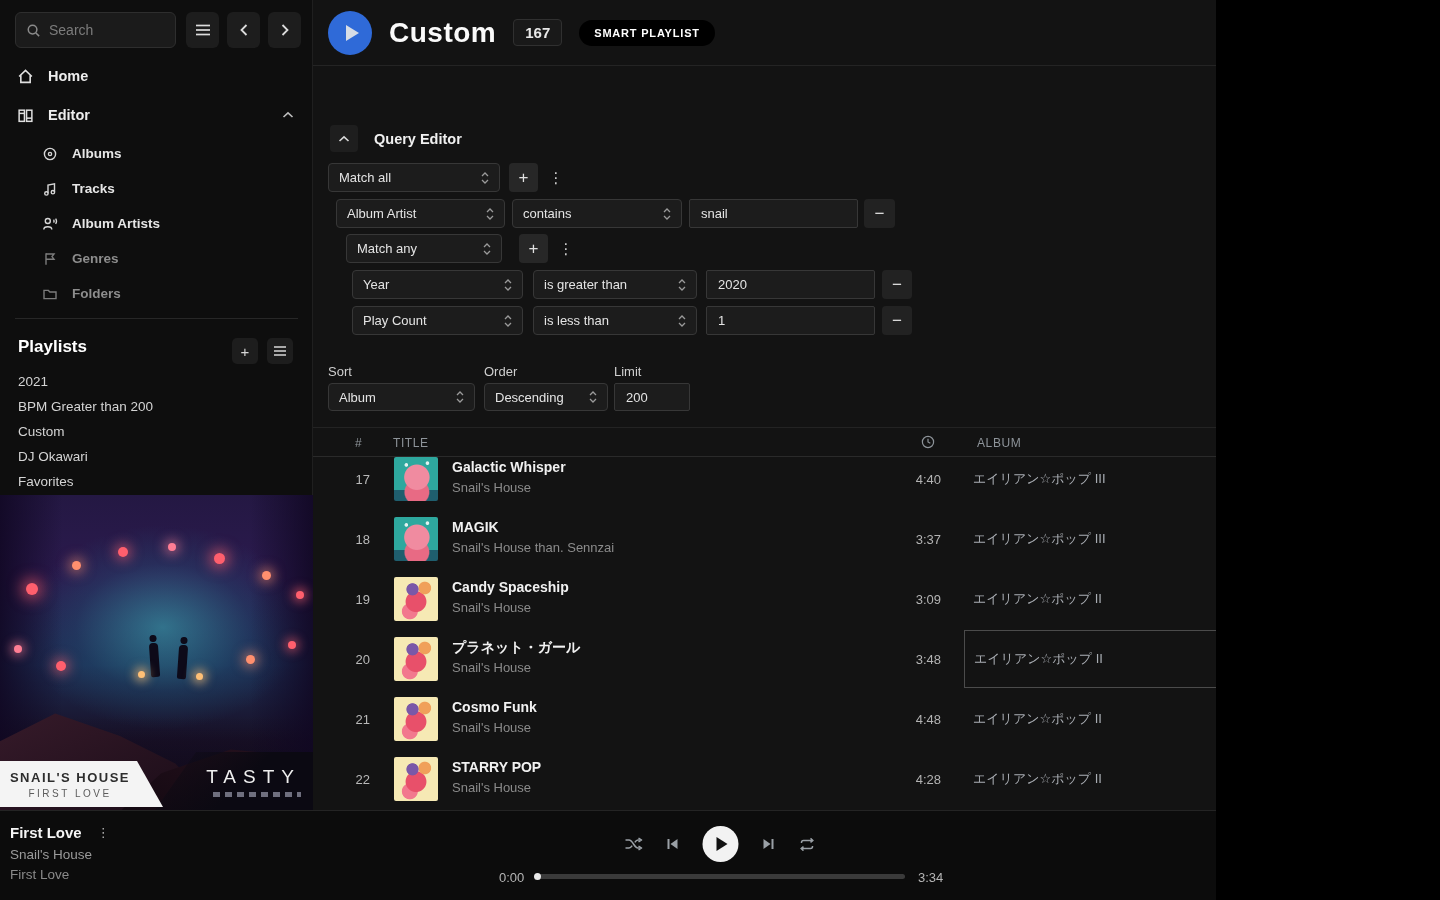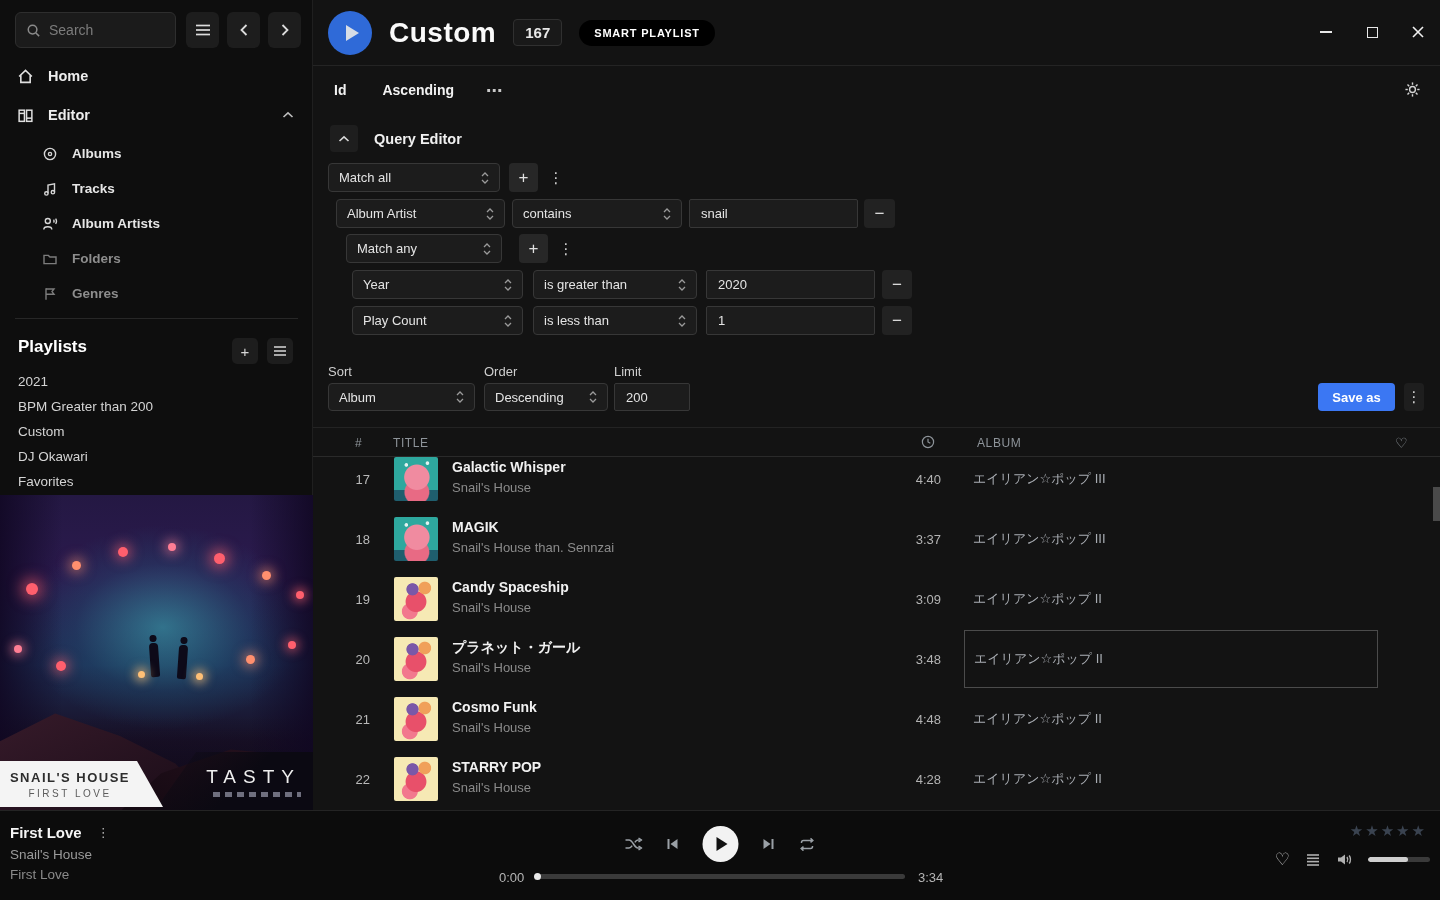--- a/index.html
+++ b/index.html
@@ -1,18 +1,18 @@
 <!DOCTYPE html>
 <html><head>
 <meta charset="utf-8">
 <style>
   * { box-sizing: border-box; margin: 0; padding: 0; }
   html,body { width:1440px; height:900px; overflow:hidden; background:#000; }
   body { font-family:"Liberation Sans","DejaVu Sans",sans-serif; color:#e8e8e8; }
-  .app { position:relative; width:1440px; height:900px; background:#131313; overflow:hidden; }
+  .app { position:relative; width:1216px; height:900px; background:#131313; overflow:hidden; }
 
   
   .sidebar { position:absolute; left:0; top:0; width:313px; height:810px; background:#0e0e0e; border-right:1px solid #1f1f1f; }
   .search-box { position:absolute; left:15px; top:12px; width:161px; height:36px; background:#1b1b1b; border:1px solid #2e2e2e; border-radius:6px; display:flex; align-items:center; gap:8px; padding:0 10px; }
   .search-box input { background:transparent; border:none; outline:none; color:#cfcfcf; font-size:14px; width:110px; font-family:inherit; }
   .search-box input::placeholder { color:#7c7c7c; }
   .icon-btn { position:absolute; top:12px; width:33px; height:36px; background:#1d1d1d; border-radius:6px; display:flex; align-items:center; justify-content:center; cursor:pointer; }
   .nav-item { position:absolute; left:0; width:100%; height:38px; display:flex; align-items:center; gap:14px; padding-left:17px; font-size:14.5px; font-weight:bold; color:#ededed; cursor:pointer; }
   .lib-list { position:absolute; left:0; top:136px; width:100%;text-align:right; }
   .lib-item { height:35px; display:flex; align-items:center; gap:14px; padding-left:42px; font-size:13.5px; font-weight:bold; color:#e6e6e6; cursor:pointer; }
@@ -226,33 +226,33 @@
               <path d="M1.8 13.4 C1.8 9.8 9.8 9.8 9.8 13.4"></path>
               <path d="M11.6 3.6 q1.1 1.5 0 3"></path>
               <path d="M13.6 2.6 q1.8 2.6 0 5.2"></path>
             </svg>
         </span>
         <span>Album Artists</span>
       </div>
       <div class="lib-item dim">
         <span>
           <svg width="16" height="16" viewBox="0 0 16 16" fill="none" stroke="#d6d6d6" stroke-width="1.4">
-              <path d="M2 4.4 H6.4 L7.9 6 H14 V12.6 H2 Z"></path>
-            </svg>
-        </span>
-        <span>Folders</span>
-      </div>
-      <div class="lib-item dim">
-        <span>
-          <svg width="16" height="16" viewBox="0 0 16 16" fill="none" stroke="#d6d6d6" stroke-width="1.4">
               <line x1="4" y1="2.3" x2="4" y2="13.8"></line>
               <path d="M4 3 H12 L10 5.6 L12 8.2 H4"></path>
             </svg>
         </span>
         <span>Genres</span>
+      </div>
+      <div class="lib-item dim">
+        <span>
+          <svg width="16" height="16" viewBox="0 0 16 16" fill="none" stroke="#d6d6d6" stroke-width="1.4">
+              <path d="M2 4.4 H6.4 L7.9 6 H14 V12.6 H2 Z"></path>
+            </svg>
+        </span>
+        <span>Folders</span>
       </div>
     </div>
 
     <div class="side-divider"></div>
 
     <div class="pl-head">Playlists</div>
     <div class="sq-btn" style="left:232px">
       <span>+</span>
     </div>
     <div class="sq-btn" style="left:267px">
@@ -333,38 +333,20 @@
           <div class="wc-max"></div>
         </div>
       <div class="wc">
         <svg width="14" height="14" viewBox="0 0 14 14" stroke="#f0f0f0" stroke-width="1.6">
             <line x1="2" y1="2" x2="12" y2="12"></line>
             <line x1="12" y1="2" x2="2" y2="12"></line>
           </svg>
       </div>
     </div>
 
-    <div class="sort-bar">
-      <span class="sort-field">Id</span>
-      <span class="sort-dir">Ascending</span>
-      <span class="sort-more">⋯</span>
-      <span class="gear">
-        <svg width="17" height="17" viewBox="0 0 18 18" fill="none" stroke="#d4d4d4" stroke-width="1.5">
-          <circle cx="9" cy="9" r="3.1"></circle>
-          <line x1="9" y1="1.5" x2="9" y2="4"></line>
-            <line x1="9" y1="14" x2="9" y2="16.5"></line>
-          <line x1="1.5" y1="9" x2="4" y2="9"></line>
-            <line x1="14" y1="9" x2="16.5" y2="9"></line>
-          <line x1="3.7" y1="3.7" x2="5.5" y2="5.5"></line>
-            <line x1="12.5" y1="12.5" x2="14.3" y2="14.3"></line>
-          <line x1="14.3" y1="3.7" x2="12.5" y2="5.5"></line>
-            <line x1="5.5" y1="12.5" x2="3.7" y2="14.3"></line>
-        </svg>
-      </span>
-    </div>
 
     <div class="qe-collapse">
       <svg width="12" height="8" viewBox="0 0 12 8" fill="none" stroke="#d8d8d8" stroke-width="1.6">
           <polyline points="1.5,6 6,1.8 10.5,6"></polyline>
         </svg>
     </div>
     <div class="qe-title">Query Editor</div>
 
     <div class="sel" style="left:15px;top:163px;width:172px">
       <span>Match all</span>

